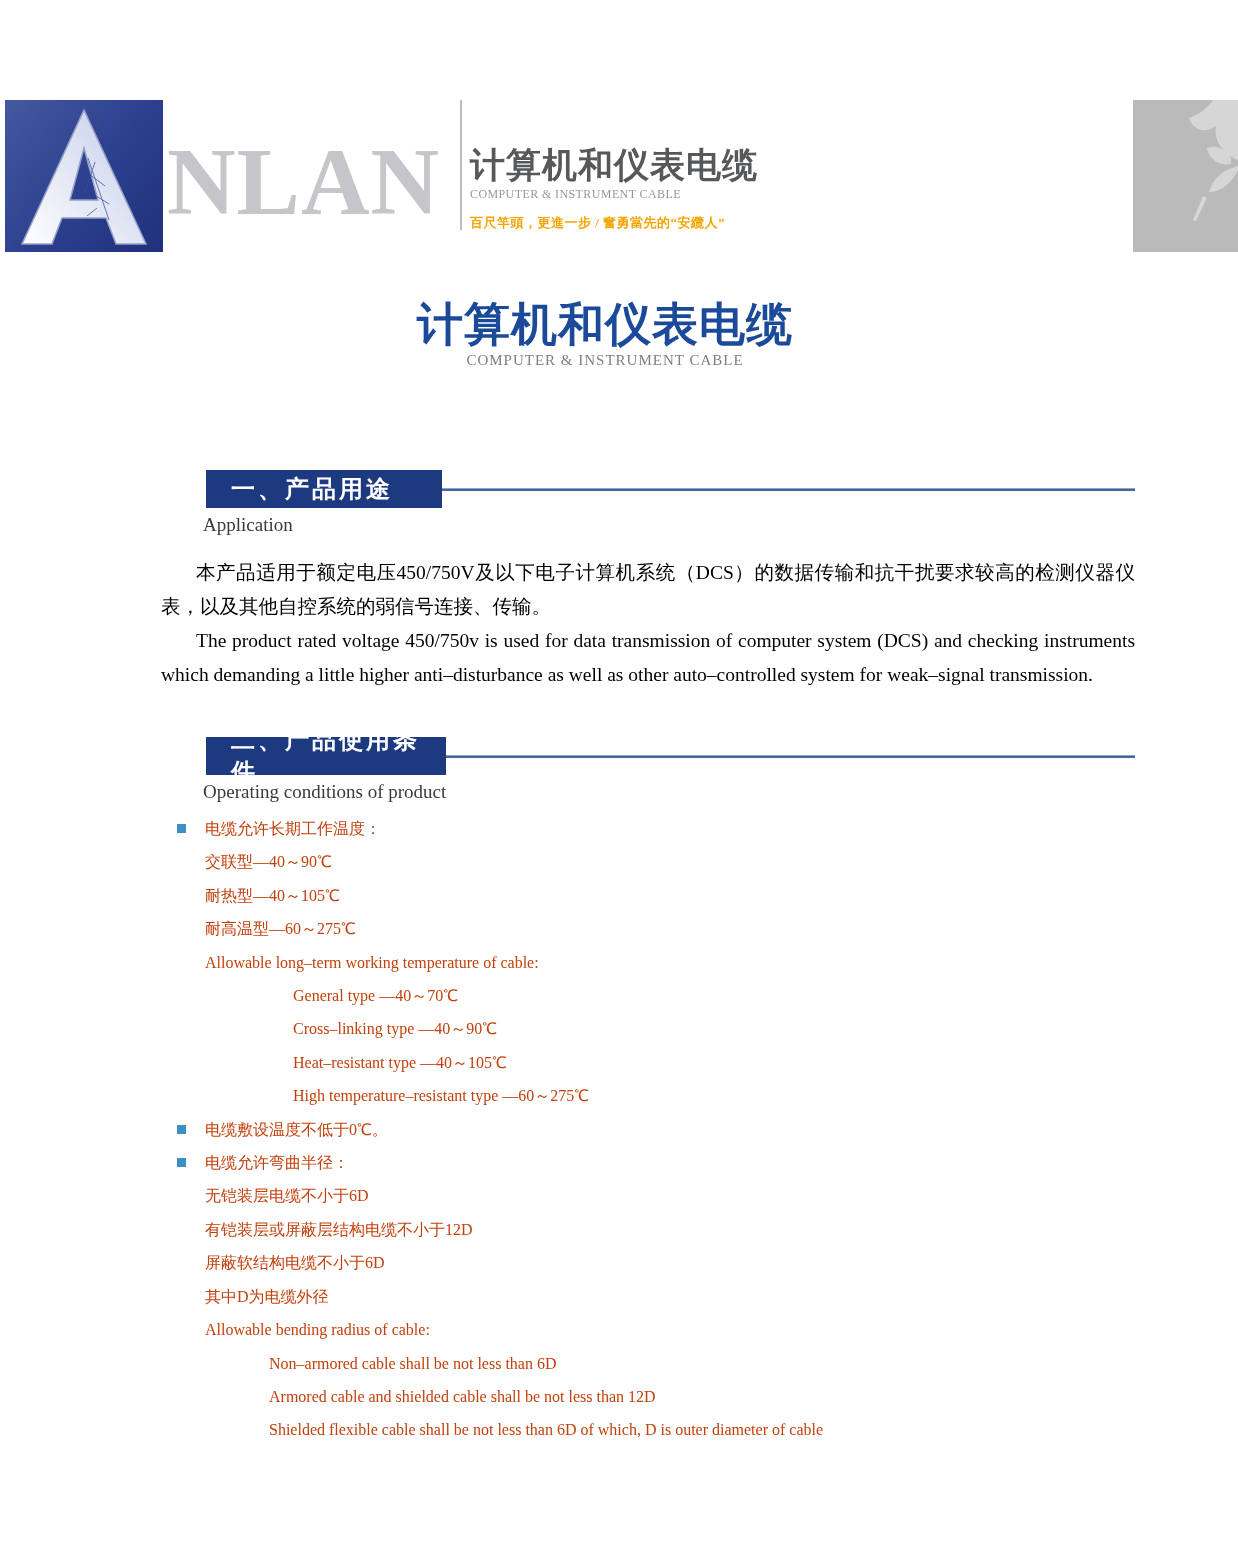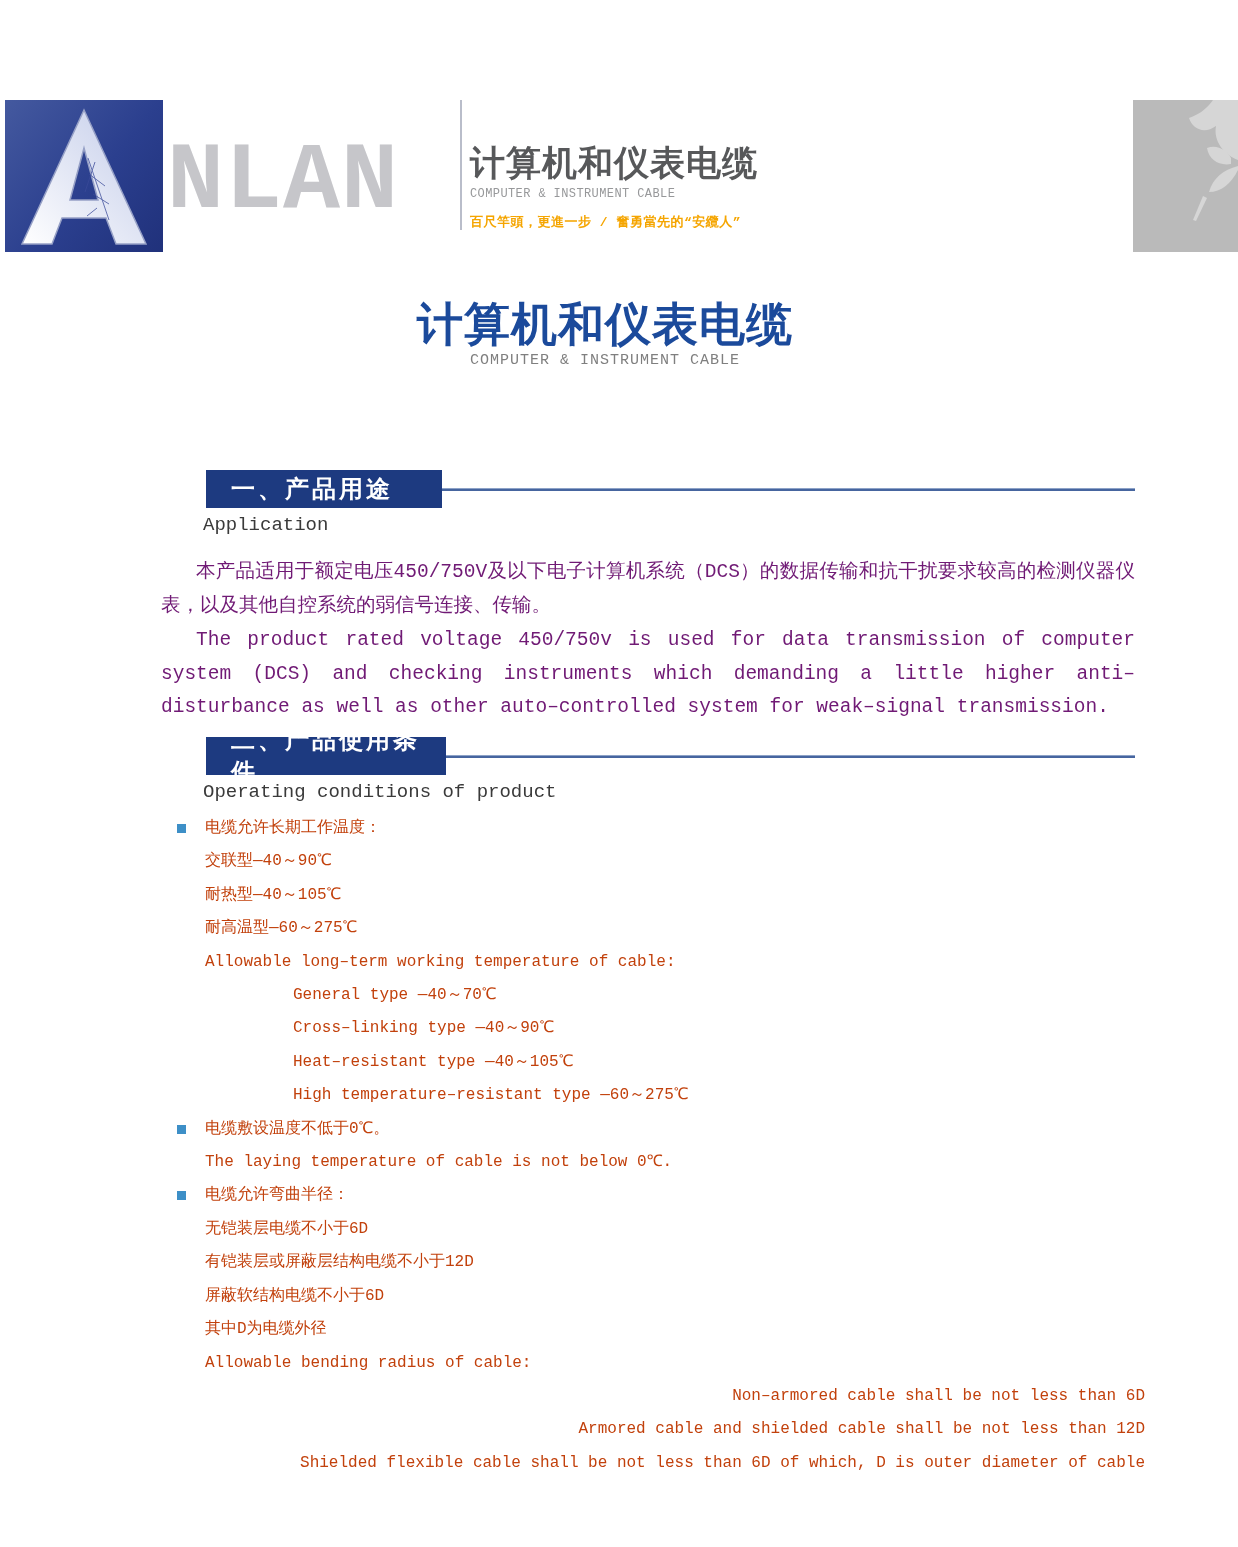--- a/index.html
+++ b/index.html
@@ -1,18 +1,18 @@
 <!DOCTYPE html>
 <html><head>
 <meta charset="utf-8">
 <style>
   html,body{margin:0;padding:0;background:#ffffff;}
   .page{
     position:relative;width:1238px;height:1547px;background:#ffffff;overflow:hidden;
-    font-family:Liberation Mono, monospace;color:#303030;
+    font-family:Liberation Serif, serif;color:#303030;
   }
 
   
   .logo-block{position:absolute;left:5px;top:100px;display:flex;align-items:flex-end;}
   .logo-a{width:158px;height:152px;background:linear-gradient(130deg,#44599f 0%,#2b3f8e 55%,#20317b 100%);position:relative;flex:none;}
   .logo-a svg{position:absolute;left:0;top:0;}
   .logo-rest{font-size:95px;line-height:1;font-weight:bold;color:#c6c6ca;letter-spacing:1px;margin-left:4px;padding-bottom:22px;}
   .header-divider{position:absolute;left:460px;top:100px;width:2px;height:130px;background:#b9bdca;}
   .header-cat{position:absolute;left:470px;top:146px;}
   .cat-cn{font-size:35px;font-weight:bold;color:#57585a;line-height:1.15;letter-spacing:1px;}
@@ -31,30 +31,30 @@
   .sec2 .sec-box{width:240px;}
   .sec-rule{flex:1;height:3px;background:linear-gradient(#8da2c7 0%,#8da2c7 35%,#46659f 35%,#46659f 100%);}
   .sec1{top:470px;}
   .sec2{top:737px;}
 
   .sub-label{position:absolute;left:203px;font-size:19px;color:#3a3a3a;}
   .lbl-application{top:514px;text-align:right;}
   .lbl-operating{top:781px;}
 
   
-  .para{position:absolute;left:161px;width:974px;font-size:19.5px;line-height:33.5px;text-align:justify;color:#701a75;}
+  .para{position:absolute;left:161px;width:974px;font-size:19.5px;line-height:33.5px;text-align:justify;color:#000000;}
   .para-cn{top:556px;text-indent:35px;}
   .para-en{top:624px;text-indent:35px;}
 
   
   .cond-list{position:absolute;left:205px;top:812px;width:940px;}
   .cond-line{position:relative;line-height:33.4px;font-size:16px;white-space:nowrap;color:#c2410c;}
   .li-bullet::before{content:'';position:absolute;left:-28px;top:12px;width:9px;height:9px;background:#3d8fc7;}
   .li-indent-temp{padding-left:88px;}
-  .li-indent-bend{padding-left:64px;text-align:right;}
+  .li-indent-bend{padding-left:64px;}
 </style>
 </head>
 <body>
 
 <div class="page">
 
   <div class="logo-block">
     <div class="logo-a">
       <svg width="158" height="152" viewBox="0 0 158 152">
         <defs>
@@ -137,23 +137,20 @@
       </div>
       <div class="cond-line li-indent-temp">
         <span>Heat–resistant type —40～105℃</span>
       </div>
       <div class="cond-line li-indent-temp">
         <span>High temperature–resistant type —60～275℃</span>
       </div>
       <div class="cond-line li-bullet">
         <span>电缆敷设温度不低于0℃。</span>
       </div>
-      <div class="cond-line li-en">
-        <span>The laying temperature of cable is not below 0℃.</span>
-      </div>
       <div class="cond-line li-bullet">
         <span>电缆允许弯曲半径：</span>
       </div>
       <div class="cond-line li-cn">
         <span>无铠装层电缆不小于6D</span>
       </div>
       <div class="cond-line li-cn">
         <span>有铠装层或屏蔽层结构电缆不小于12D</span>
       </div>
       <div class="cond-line li-cn">

